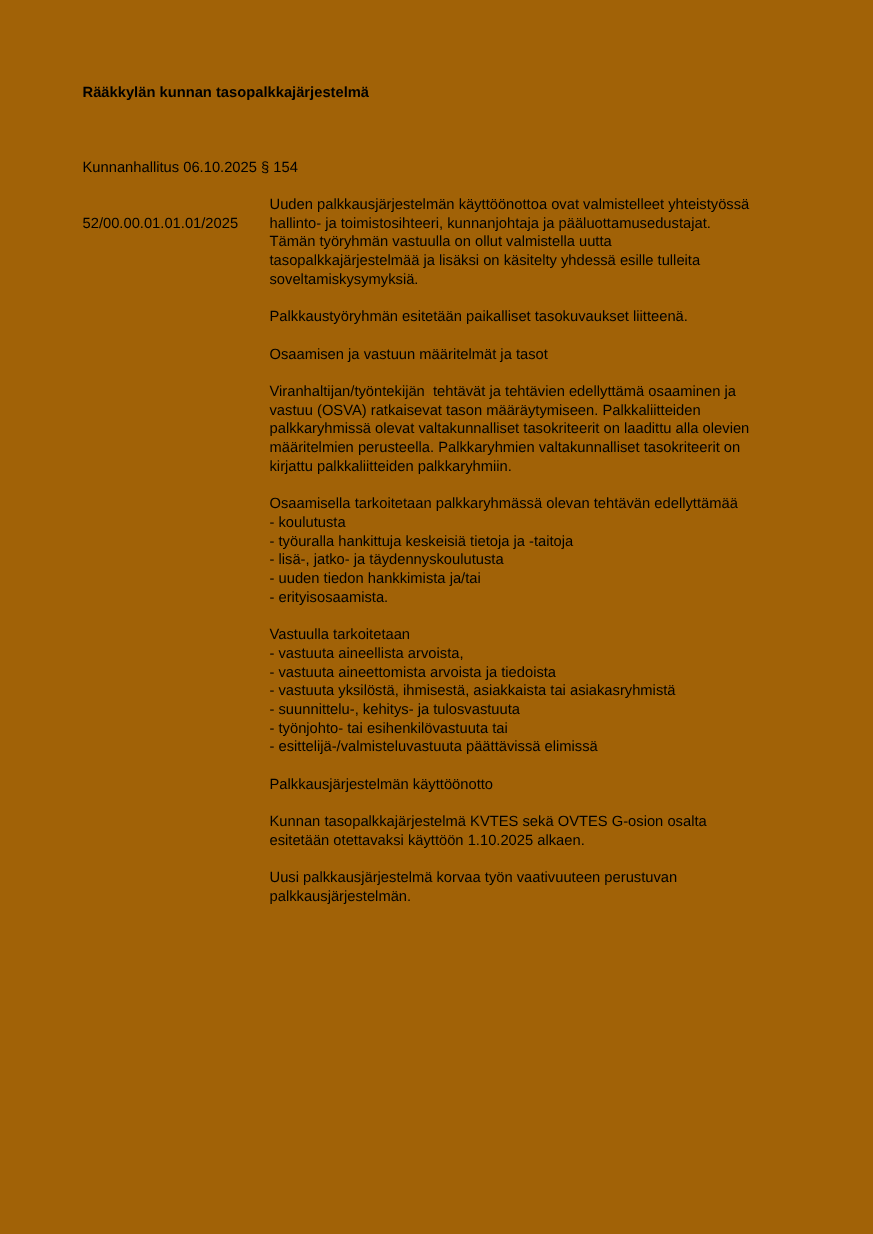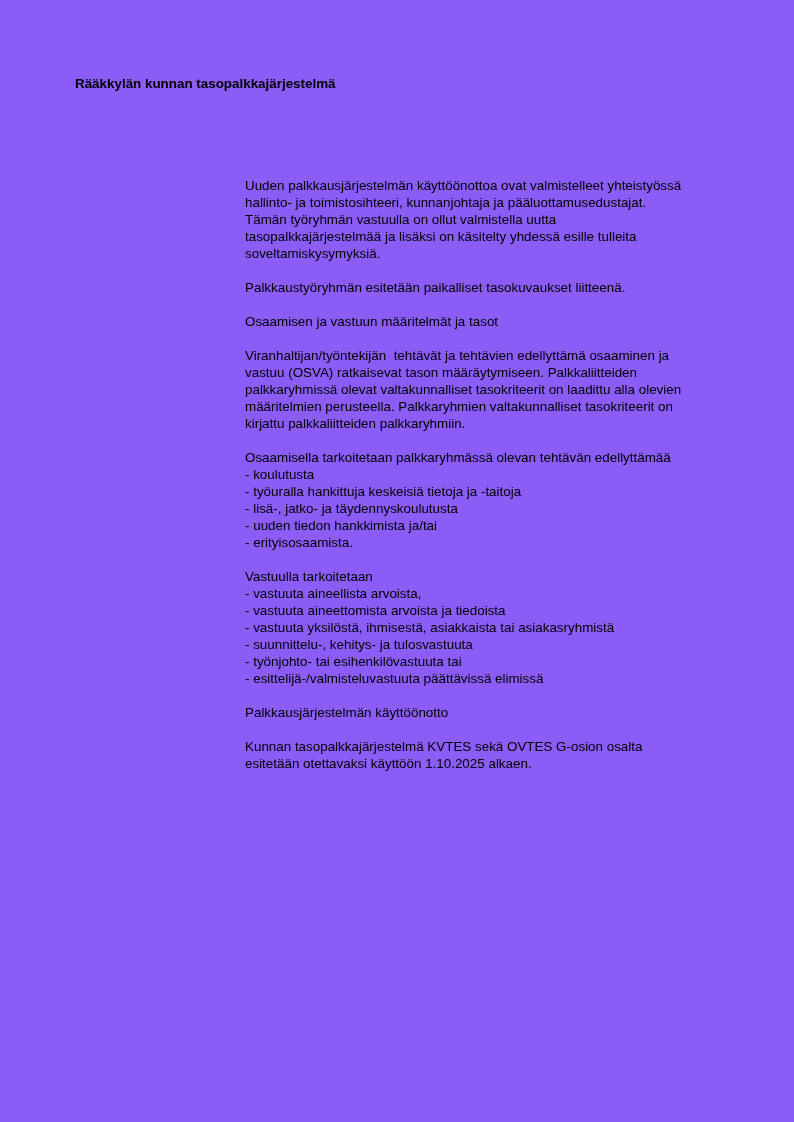--- a/index.html
+++ b/index.html
@@ -6,21 +6,21 @@
   html, body {
     margin: 0;
     padding: 0;
     background: #808080;
   }
   .page {
     position: relative;
     width: 794px;
     height: 1122px;
     margin: 0 auto;
-    background: #8b5cf6;
+    background: #a16207;
     font-family: "Liberation Sans", sans-serif;
     font-size: 13.4px;
     line-height: 17px;
     color: #000000;
     overflow: hidden;
   }
   .doc-title {
     position: absolute;
     left: 75px;
     top: 75px;
@@ -52,20 +52,24 @@
     font-weight: normal;
   }
 </style>
 </head>
 <body>
 
 <div class="page">
 
   <h1 class="doc-title">Rääkkylän kunnan tasopalkkajärjestelmä</h1>
 
+  <div class="doc-meta">
+    <div>Kunnanhallitus 06.10.2025 § 154</div>
+    <div>52/00.00.01.01.01/2025</div>
+  </div>
 
   <div class="doc-body">
     <p class="block paragraph">Uuden palkkausjärjestelmän käyttöönottoa ovat valmistelleet yhteistyössä
 hallinto- ja toimistosihteeri, kunnanjohtaja ja pääluottamusedustajat.
 Tämän työryhmän vastuulla on ollut valmistella uutta
 tasopalkkajärjestelmää ja lisäksi on käsitelty yhdessä esille tulleita
 soveltamiskysymyksiä.</p>
 
     <p class="block paragraph">Palkkaustyöryhmän esitetään paikalliset tasokuvaukset liitteenä.</p>
 
@@ -92,16 +96,18 @@
 - työnjohto- tai esihenkilövastuuta tai
 - esittelijä-/valmisteluvastuuta päättävissä elimissä</p>
 
 
 
     <h2 class="block heading">Palkkausjärjestelmän käyttöönotto</h2>
 
     <p class="block paragraph">Kunnan tasopalkkajärjestelmä KVTES sekä OVTES G-osion osalta
 esitetään otettavaksi käyttöön 1.10.2025 alkaen.</p>
 
+    <p class="block paragraph">Uusi palkkausjärjestelmä korvaa työn vaativuuteen perustuvan
+palkkausjärjestelmän.</p>
 
   </div>
 
 </div>
 
 </body></html>

